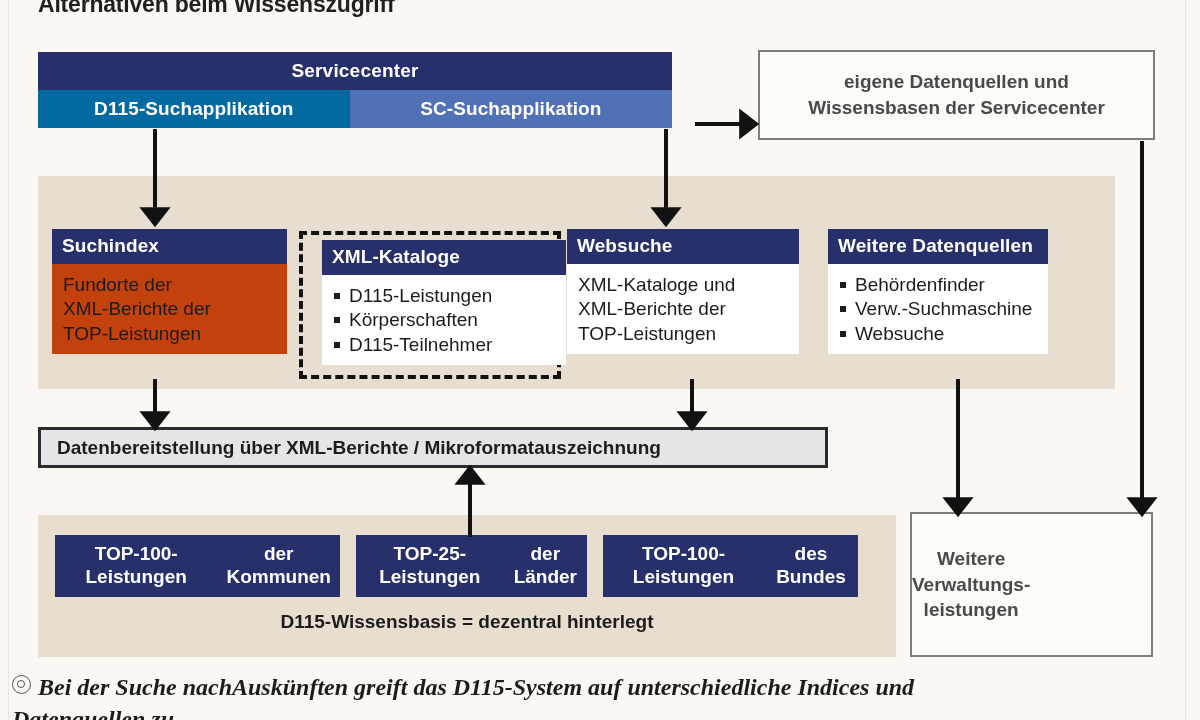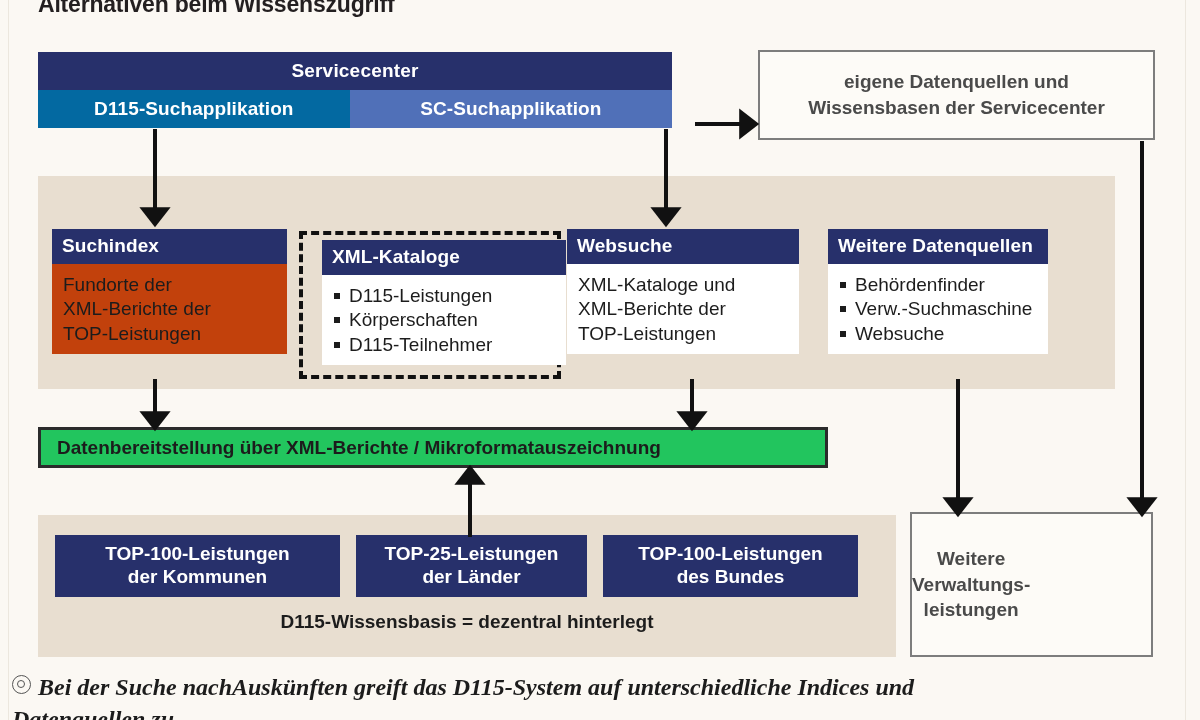--- a/index.html
+++ b/index.html
@@ -183,21 +183,21 @@
     width: 220px;
   }
 
   
   .provision-bar {
     position: absolute;
     left: 38px;
     top: 427px;
     width: 790px;
     height: 41px;
-    background: #22c55e;
+    background: #e5e5e5;
     border: 3px solid #2b2b2b;
     box-sizing: border-box;
     display: flex;
     align-items: center;
     padding-left: 16px;
     font-size: 19px;
     font-weight: bold;
     color: #1c1c1c;
   }
 
@@ -210,21 +210,20 @@
     height: 142px;
     background: #e8ded0;
   }
   .kb-box {
     position: absolute;
     top: 20px;
     height: 62px;
     background: #27306b;
     color: #ffffff;
     display: flex;
-    flex-direction: column;
     align-items: center;
     justify-content: center;
     text-align: center;
     font-size: 19px;
     font-weight: bold;
     line-height: 1.2;
     box-sizing: border-box;
   }
   #kb-kommunen { left: 17px;  width: 285px; }
   #kb-laender  { left: 318px; width: 231px; }

